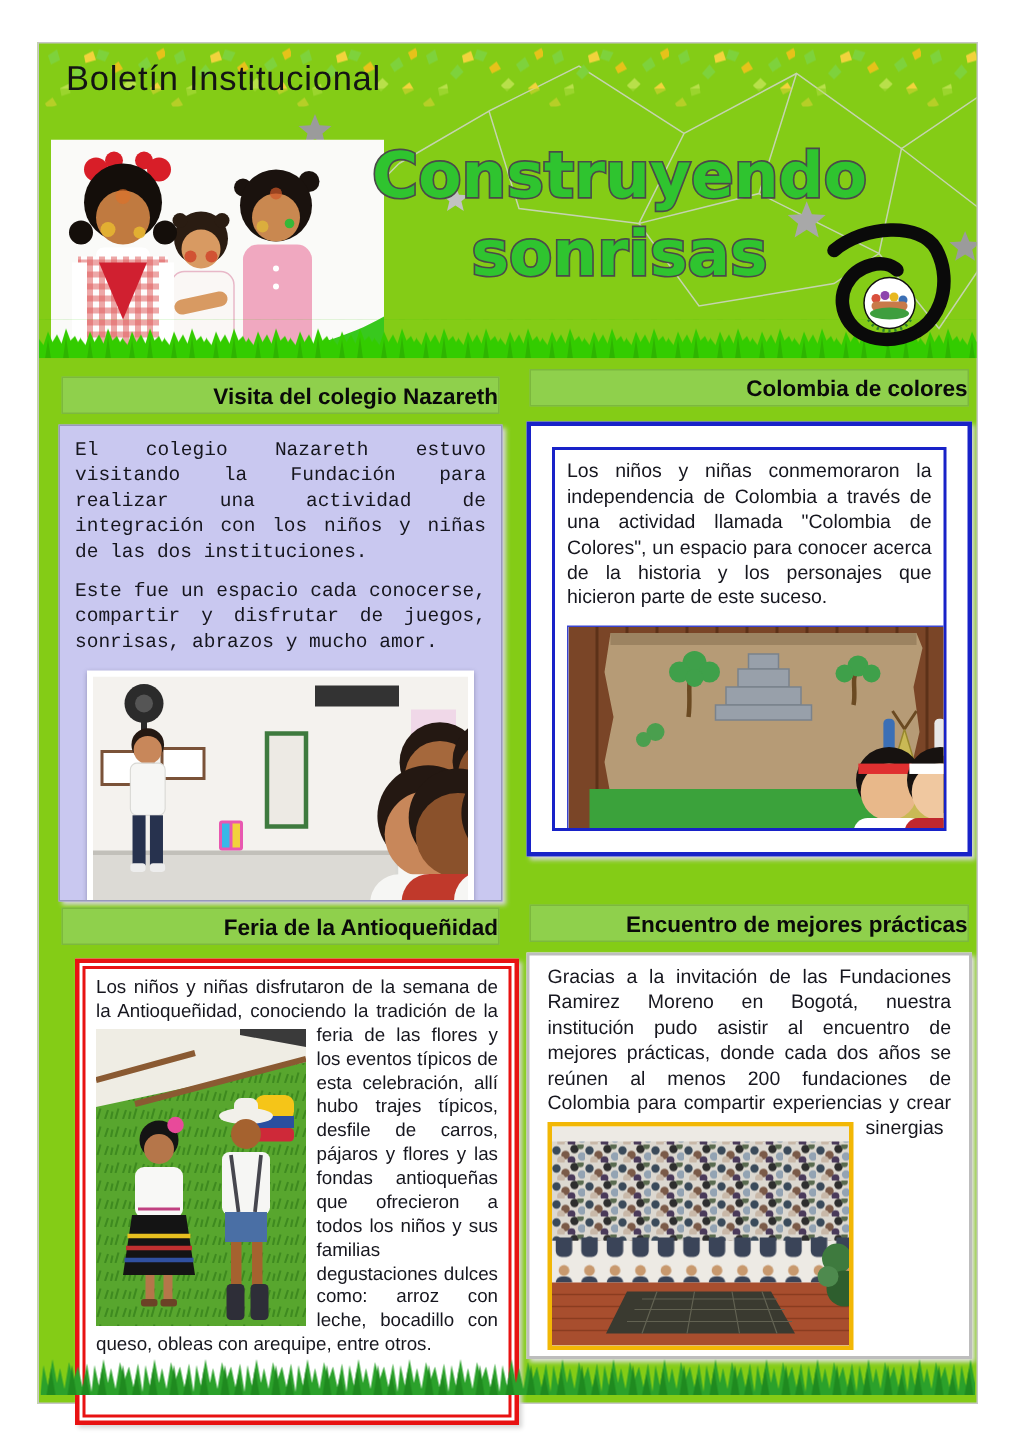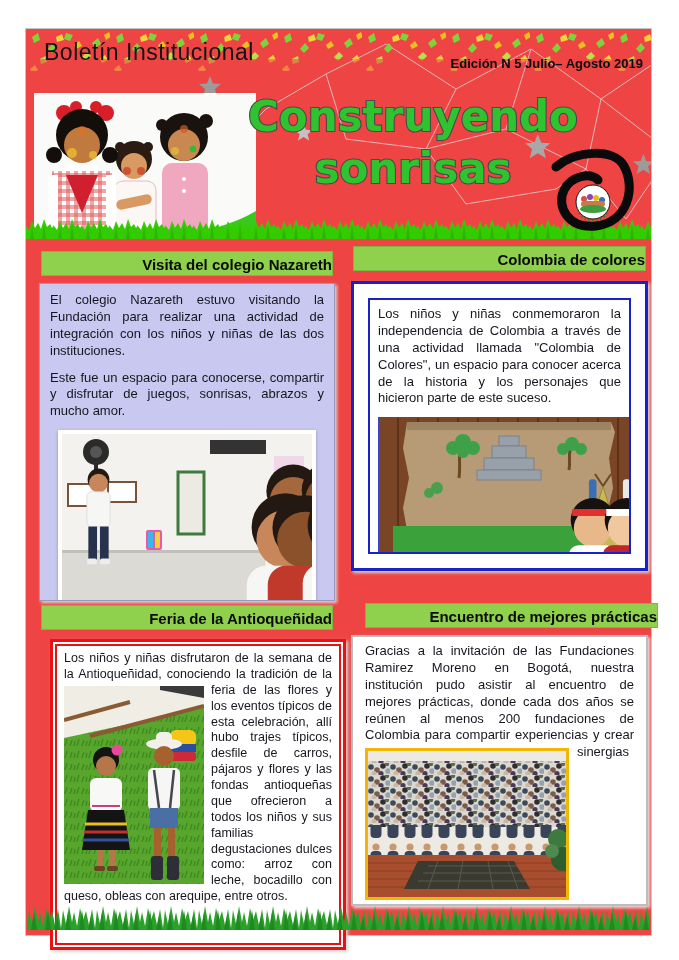--- a/index.html
+++ b/index.html
@@ -1,45 +1,45 @@
 <!DOCTYPE html>
 <html><head>
 <meta charset="utf-8">
 <style>
   html,body{margin:0;padding:0;}
   body{width:679px;height:960px;background:#FFFFFF;position:relative;
        font-family:"Liberation Sans",sans-serif;overflow:hidden;}
   .card{position:absolute;left:25px;top:28px;width:627px;height:908px;
-        background:#ef4444;border:1px solid #C6C6C6;box-sizing:border-box;}
+        background:#84cc16;border:1px solid #C6C6C6;box-sizing:border-box;}
   
   .hdr{position:absolute;left:0;top:0;width:625px;height:210px;overflow:hidden;}
   .hdr svg{position:absolute;}
   .masthead{position:absolute;left:18px;top:10px;font-size:23px;letter-spacing:.5px;
             color:#141414;font-family:"Liberation Sans",sans-serif;}
   .edition{position:absolute;right:8px;top:27px;font-size:13px;font-weight:bold;color:#0A0A0A;}
   .title-svg{left:207px;top:58px;}
   .grass-top{left:0;top:184px;}
   .logo-svg{left:520px;top:116px;}
   .photo1{left:8px;top:64px;}
   .mesh{left:0;top:0;}
   .leaves{left:0;top:0;}
   .stars{left:0;top:0;}
   
   .bar{position:absolute;height:25px;background:#8FD04C;text-align:right;
        font-weight:bold;font-size:15px;line-height:25px;color:#0A0A0A;
        border:1px solid #7CB83E;box-sizing:border-box;}
   .bar-nazareth{left:15px;top:222px;width:292px;}
   .bar-colombia{left:327px;top:217px;width:293px;}
   .bar-feria{left:15px;top:576px;width:292px;}
-  .bar-encuentro{left:327px;top:574px;width:293px;margin-left:12px;}
+  .bar-encuentro{left:327px;top:574px;width:293px;}
   
   .box{position:absolute;box-sizing:border-box;overflow:hidden;}
   .box p{margin:0 0 10px;text-align:justify;line-height:1.3;color:#16161E;font-size:13px;}
   .box-nazareth{left:13px;top:254px;width:296px;height:318px;background:#C9C8F0;
-                border:1px solid #9898BC;box-shadow:2px 2px 3px #D6D6D6;padding:8px 10px;}
+                border:1px solid #9898BC;box-shadow:2px 2px 3px #D6D6D6;padding:8px 10px;font-family:Liberation Mono, monospace;}
   .photo-mat{width:250px;background:#FFF;padding:4px;margin:4px auto 0;
              box-shadow:0 1px 3px rgba(60,60,100,.4);}
   .photo-mat svg{display:block;}
   .box-colombia{left:325px;top:252px;width:297px;height:290px;background:#FFF;
                 border:3px solid #1822C8;padding:14px;box-shadow:2px 2px 3px #D6D6D6;}
   .box-colombia .inner{border:2px solid #1822C8;height:100%;box-sizing:border-box;
                 padding:6px 8px;overflow:hidden;}
   .photo3-frame{display:block;margin:5px auto 0;border:1px solid #3A44D0;}
   .box-feria{left:24px;top:610px;width:296px;height:311px;background:#FFF;
              border:3px solid #E81212;padding:2px;box-shadow:2px 2px 3px #D6D6D6;}
@@ -104,21 +104,20 @@
       <defs>
         <polygon id="star5" points="12,1 15,8.5 23,9 17,14 19,22 12,17.5 5,22 7,14 1,9 9,8.5"></polygon>
       </defs>
       <use href="#star5" x="0" y="0" transform="translate(172,46)" fill="#9B9B9B" transform-origin="0 0"></use>
       <use href="#star5" transform="translate(268,94) scale(0.8)" fill="#C2C2C2"></use>
       <use href="#star5" transform="translate(498,104) scale(1.15)" fill="#A8A8A8"></use>
       <use href="#star5" transform="translate(606,124) scale(0.95)" fill="#9B9B9B"></use>
     </svg>
 
     <div class="masthead">Boletín Institucional</div>
-    <div class="edition">Edición N 5 Julio– Agosto 2019</div>
 
     <svg class="photo1" width="222" height="144" viewBox="0 0 222 144">
       <defs>
         <pattern id="p1g" width="8" height="8" patternUnits="userSpaceOnUse">
           <rect width="8" height="8" fill="#FDFDFD"></rect>
           <rect width="8" height="4" fill="#E06060" opacity="0.55"></rect>
           <rect width="4" height="8" fill="#E06060" opacity="0.55"></rect>
         </pattern>
       </defs>
       <rect width="222" height="144" fill="#FAFAF8"></rect>
@@ -187,21 +186,21 @@
       <rect x="35" y="56" width="24" height="6" rx="3" fill="#C87A4A"></rect>
       <ellipse cx="47" cy="64" rx="13" ry="4" fill="#3E9E3E"></ellipse>
       <path d="M33,68 A15,12 0 0 0 61,68" fill="none" stroke="#2E7E2E" stroke-width="2" stroke-dasharray="1.5,2.5"></path>
     </svg>
   </div>
 
   <div class="bar bar-nazareth">Visita del colegio Nazareth</div>
 
   <div class="box box-nazareth">
     <p>El colegio Nazareth estuvo visitando la Fundación para realizar una actividad de integración con los niños y niñas de las dos instituciones.</p>
-    <p>Este fue un espacio para conocerse, compartir y disfrutar de juegos, sonrisas, abrazos y mucho amor.</p>
+    <p>Este fue un espacio cada conocerse, compartir y disfrutar de juegos, sonrisas, abrazos y mucho amor.</p>
     <div class="photo-mat">
       <svg width="250" height="168" viewBox="0 0 250 168">
         <defs>
           <symbol id="kidB" viewBox="-10 0 20 68" overflow="visible">
             <circle cx="0" cy="6.5" r="7.5" fill="#241812"></circle>
             <circle cx="0" cy="9" r="6.5" fill="var(--skin,#C8875A)"></circle>
             <rect x="-8" y="15" width="16" height="24" rx="3" fill="var(--top,#F6F6F4)" stroke="#D8D8D4" stroke-width="0.5"></rect>
             <rect x="-7" y="39" width="6" height="23" fill="var(--pants,#27324E)"></rect>
             <rect x="1" y="39" width="6" height="23" fill="var(--pants,#27324E)"></rect>
             <rect x="-8" y="61" width="7" height="4" rx="1.5" fill="#EDEDED"></rect>

